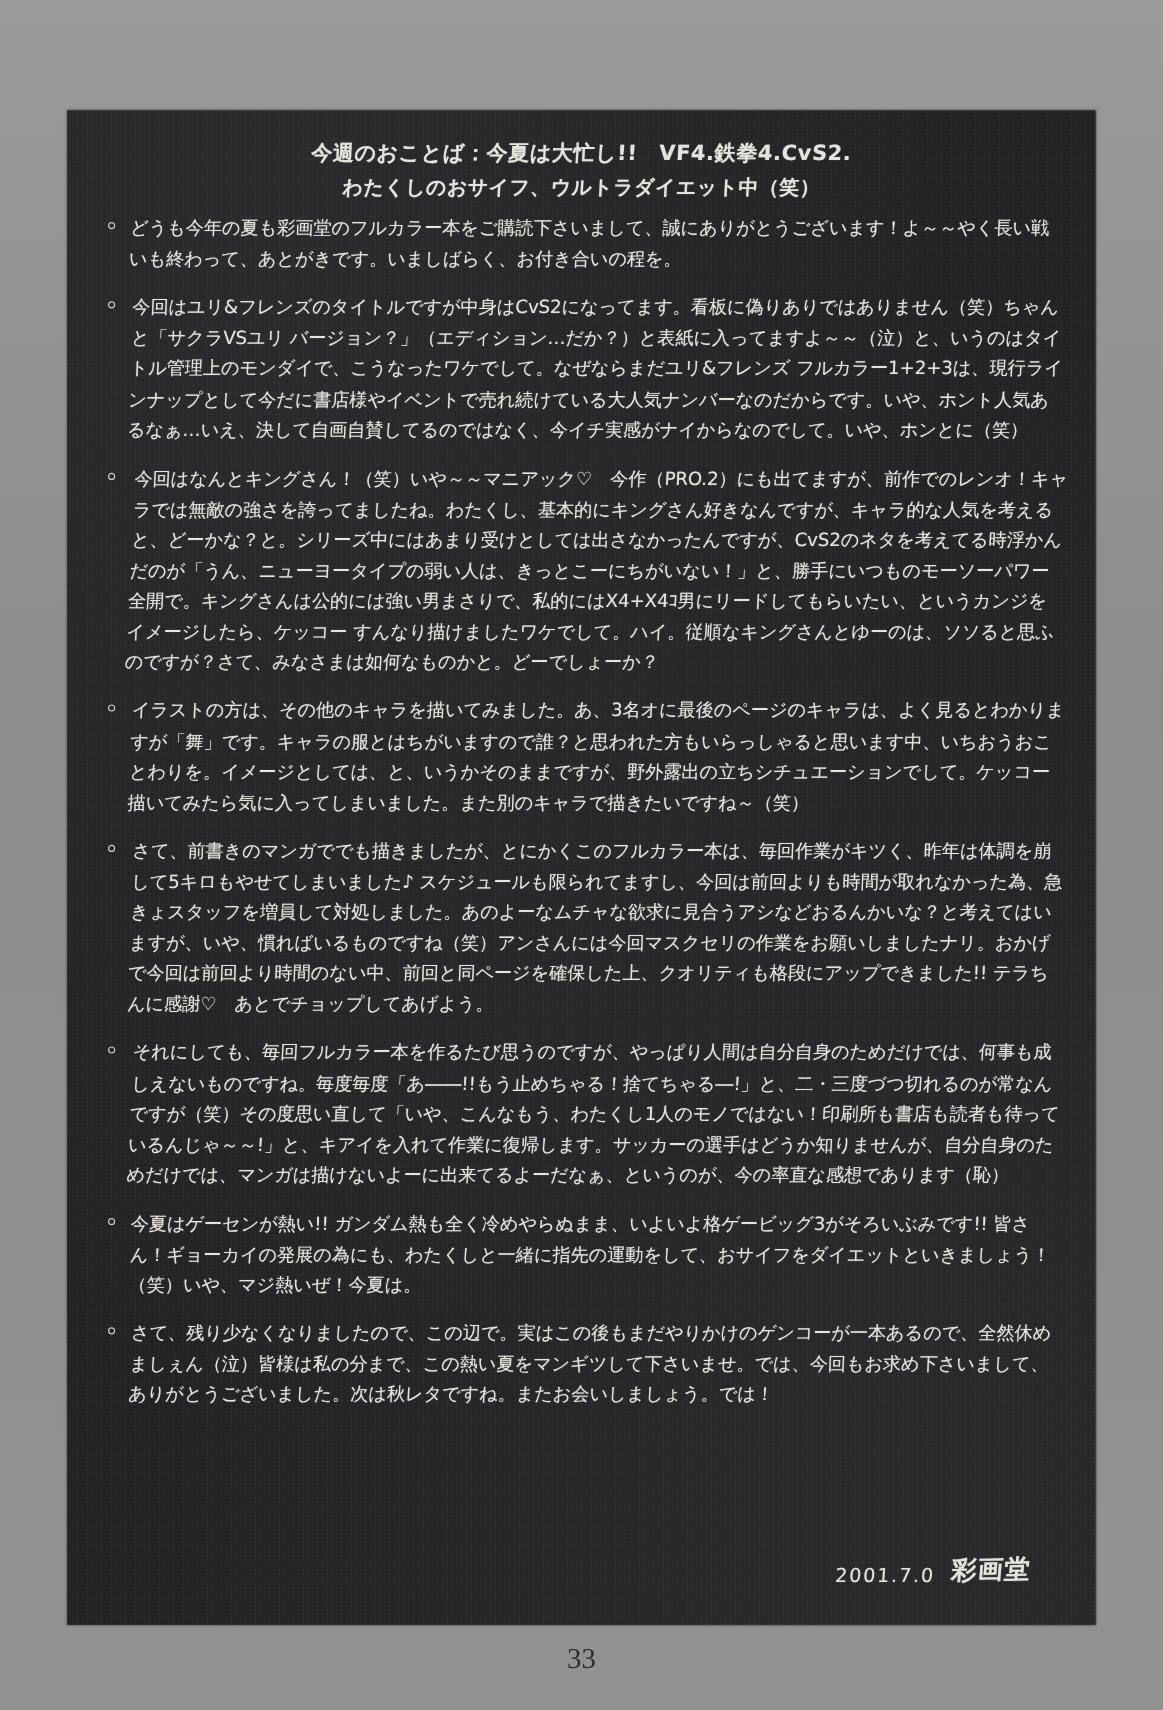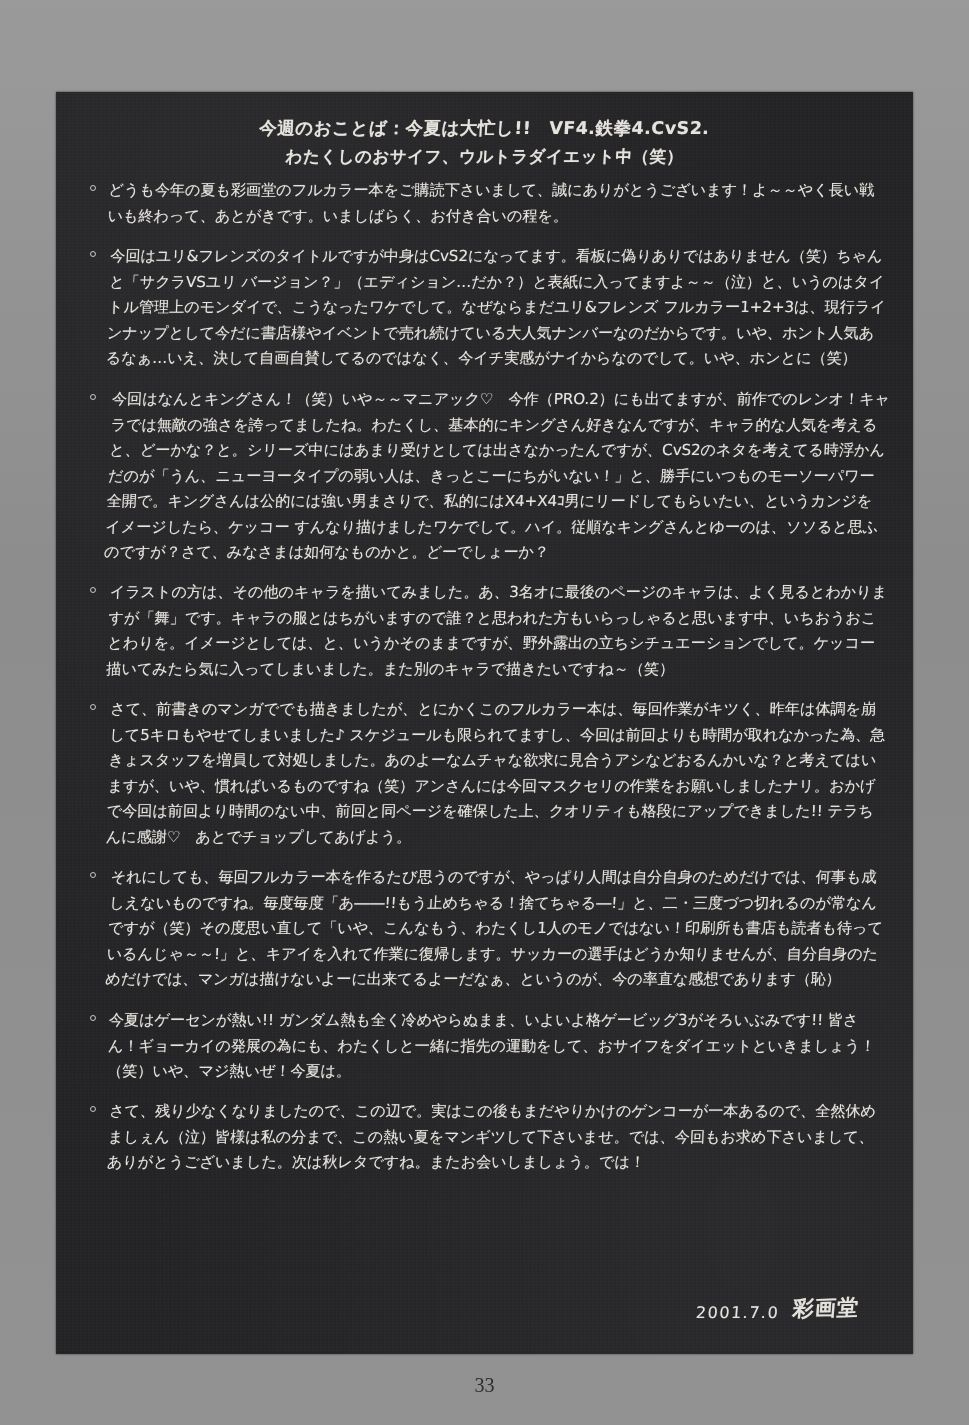--- a/index.html
+++ b/index.html
@@ -129,21 +129,21 @@
   }
 
   
   #page-number {
     position: absolute;
     left: 0;
     right: 0;
     bottom: 28px;
     text-align: center;
     font-family: "Liberation Serif", serif;
-    font-size: 20px;
+    font-size: 24px;
     color: #2e2e2e;
   }
 </style>
 </head>
 <body>
 
 <div id="page">
 
   <div id="panel" class="handwriting">
 

